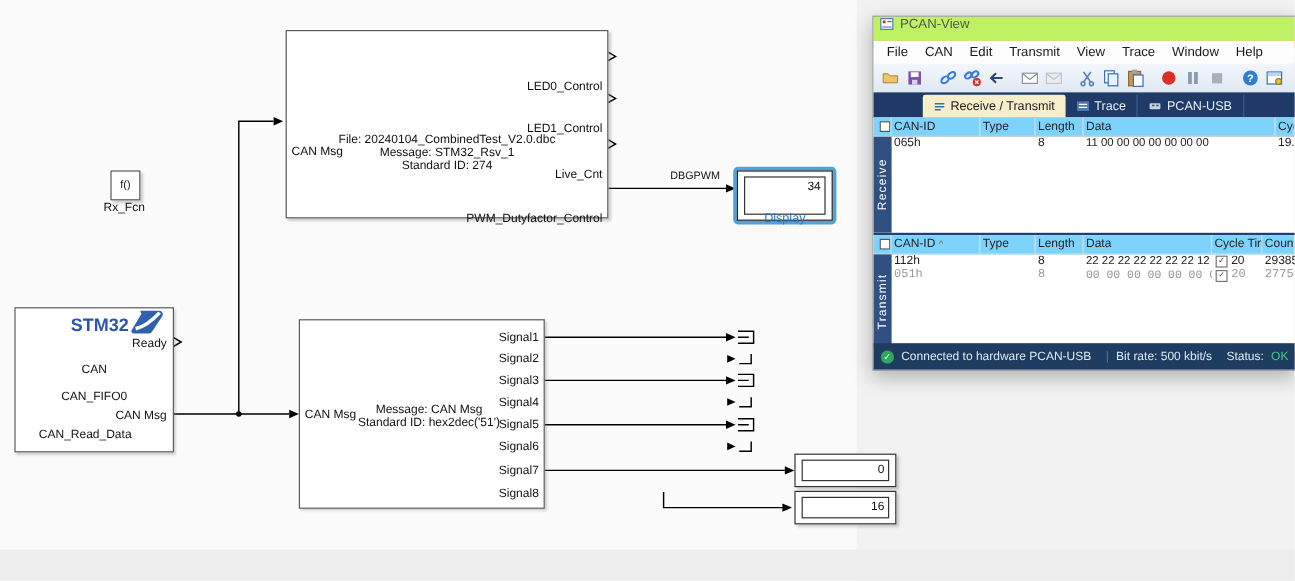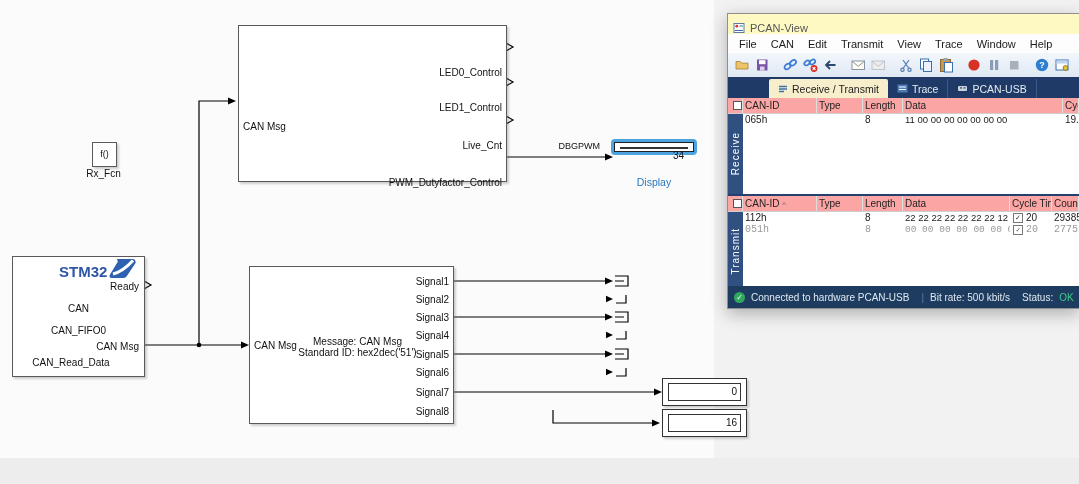--- a/index.html
+++ b/index.html
@@ -10,54 +10,54 @@
 
   
   .blk{position:absolute;background:#fff;border:1px solid #5a5a5a;
        box-shadow:2px 2px 2px rgba(120,120,120,.35);}
   .ptxt{position:absolute;font-size:10px;color:#111;white-space:nowrap;}
   .rt{text-align:right;}
   .ctr{text-align:center;}
   .blk-center{position:absolute;font-size:10px;line-height:11px;color:#111;text-align:center;}
   svg.wires{position:absolute;left:0;top:0;pointer-events:none;}
 
-  .display-sel{position:absolute;left:611px;top:139px;width:86px;height:16px;
+  .display-sel{position:absolute;left:611px;top:139px;width:86px;height:48px;
        border:3px solid #4da3dd;border-radius:4px;background:#fff;box-sizing:border-box;}
   .display-sel .inner{position:absolute;inset:0;border:1px solid #222;}
   .display-sel .val,.display-plain .val{position:absolute;left:5px;right:5px;top:4px;bottom:4px;
        border:1px solid #333;font-size:10px;color:#111;text-align:right;padding-right:3px;line-height:16px;}
   .display-plain{position:absolute;width:85px;height:28px;background:#fff;border:1px solid #333;
        box-shadow:2px 2px 2px rgba(120,120,120,.35);box-sizing:border-box;}
   .display-plain .val{top:4px;bottom:4px;line-height:16px;}
   .display-label{position:absolute;font-size:10.5px;color:#2878be;text-align:center;}
 
   .stlogo{position:absolute;left:109px;top:258px;}
 
   
   .win{position:absolute;left:727px;top:13px;width:353px;height:296px;background:#fff;
        border:1px solid #8f8f8f;box-shadow:0 5px 16px rgba(0,0,0,.28);box-sizing:border-box;}
-  .titlebar{position:absolute;left:0;top:0;right:0;height:20px;background:#fef9c3;
-       border-bottom:6px solid #f97316;display:flex;align-items:flex-end;gap:5px;padding-left:5px;}
+  .titlebar{position:absolute;left:0;top:0;right:0;height:20px;background:#bef264;
+       border-bottom:6px solid #f97316;display:flex;align-items:flex-start;gap:5px;padding-left:5px;}
   .titlebar .t{font-size:11px;color:#555;}
   .menubar{position:absolute;left:0;top:20px;right:0;height:19px;background:#fdfdfd;
        display:flex;align-items:center;padding-left:4px;}
   .menubar span{font-size:11px;color:#1a1a1a;padding:2px 7px;}
   .toolbar{position:absolute;left:0;top:39px;right:0;height:24px;
        background:linear-gradient(#f3f7fc,#dfe8f3);border-bottom:1px solid #c9d4e2;
        display:flex;align-items:center;padding-left:4px;}
   .tbi{width:20px;height:18px;display:inline-flex;align-items:center;justify-content:center;}
   .tgap{width:8px;}
   .tabbar{position:absolute;left:0;top:63px;right:0;height:21px;background:#1f3a66;
        display:flex;align-items:flex-end;padding-left:3px;}
   .tab{height:19px;display:flex;align-items:center;gap:4px;padding:0 9px;font-size:10.5px;}
   .tab.active{background:#f7eecb;color:#222;border-radius:2px 2px 0 0;margin-left:38px;}
   .tab.idle{color:#e6ecf5;border-right:1px solid #3d5a8a;}
 
   .panel{position:absolute;left:0;right:0;background:#fff;}
-  .panel .hdr{display:grid;height:15px;background:#fca5a5;border-bottom:1px solid #cfcfcf;
+  .panel .hdr{display:grid;height:15px;background:#7dd3fc;border-bottom:1px solid #cfcfcf;
        font-size:10px;color:#222;}
   .panel .hdr div{padding-left:2px;border-right:1px solid #dedede;overflow:hidden;white-space:nowrap;line-height:15px;}
   .row{display:grid;height:12px;font-size:10px;color:#222;line-height:12px;}
   .row div{overflow:hidden;white-space:nowrap;padding-left:2px;}
   .row .data{font-size:9.5px;}
   .dim{color:#999;font-family:Liberation Mono, monospace;}
   .rgrid{grid-template-columns:15px 74px 46px 40px 160px 1fr;}
   .tgrid{grid-template-columns:15px 74px 46px 40px 107px 42px 1fr;}
   .vstrip{position:absolute;left:0;top:16px;bottom:0;width:15px;background:#2f5080;
        display:flex;align-items:center;justify-content:center;}
@@ -119,20 +119,25 @@
     <polygon points="660,423 652,419.5 652,426.5"></polygon>
   </g>
 </svg>
 
 <div class="blk" style="left:238px;top:25px;width:267px;height:155px;">
   <div class="ptxt" style="left:4px;top:95px;">CAN Msg</div>
   <div class="ptxt rt" style="right:4px;top:41px;width:150px;">LED0_Control</div>
   <div class="ptxt rt" style="right:4px;top:76px;width:150px;">LED1_Control</div>
   <div class="ptxt rt" style="right:4px;top:114px;width:150px;">Live_Cnt</div>
   <div class="ptxt rt" style="right:4px;top:151px;width:160px;">PWM_Dutyfactor_Control</div>
+  <div class="blk-center" style="left:0;top:85px;width:267px;">
+    <div>File: 20240104_CombinedTest_V2.0.dbc</div>
+    <div>Message: STM32_Rsv_1</div>
+    <div>Standard ID: 274</div>
+  </div>
 </div>
 
 <div class="blk" style="left:92px;top:142px;width:23px;height:23px;">
   <div class="ptxt ctr" style="left:0;top:6px;width:23px;font-size:9px;">f()</div>
 </div>
 <div class="ptxt ctr" style="left:75px;top:168px;width:57px;">Rx_Fcn</div>
 
 <div class="blk" style="left:12px;top:256px;width:131px;height:119px;">
   <div class="ptxt" style="left:46px;top:6px;color:#2f55a8;font-size:15px;font-weight:bold;">STM32</div>
   <div class="ptxt rt" style="right:5px;top:24px;width:60px;">Ready</div>

